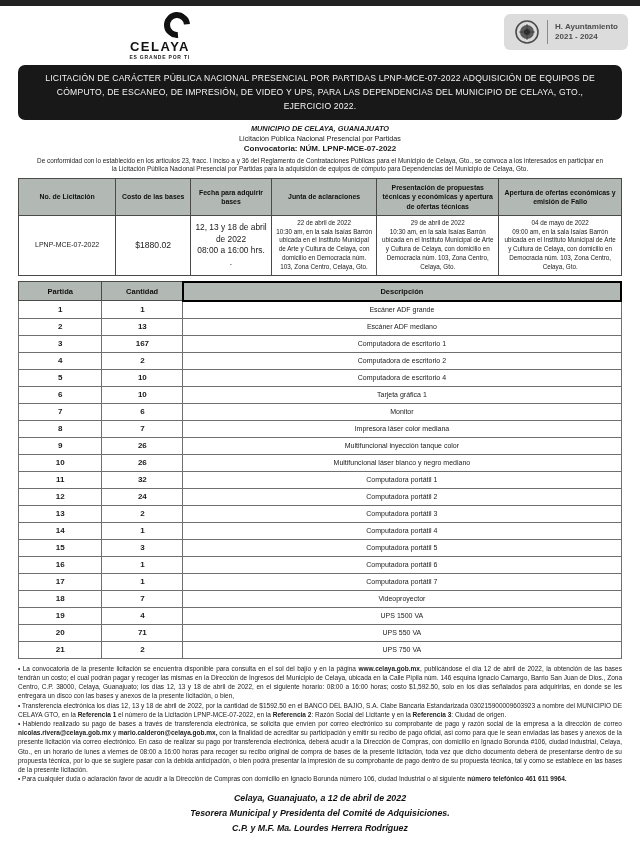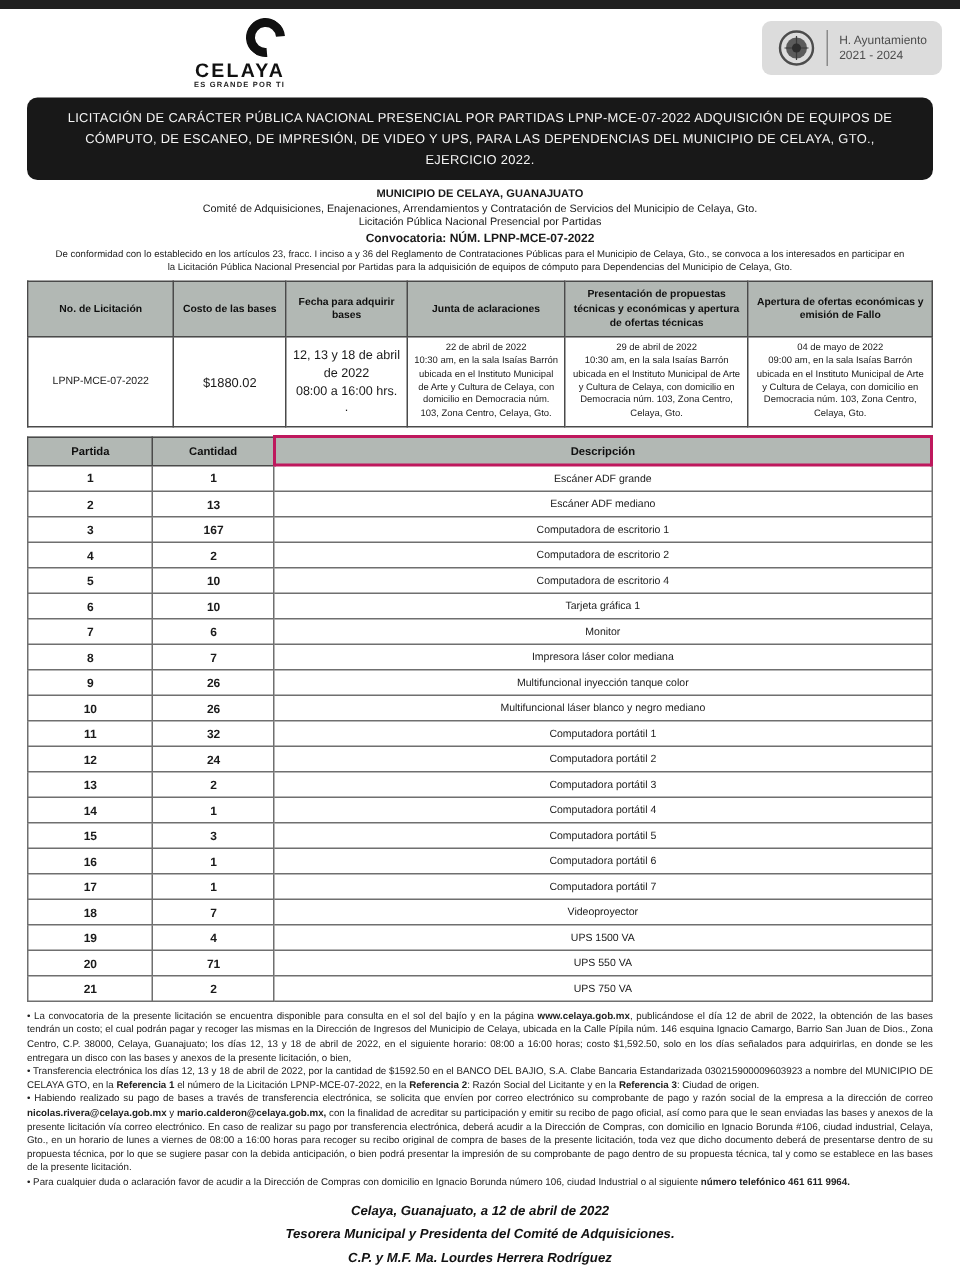--- a/index.html
+++ b/index.html
@@ -8,49 +8,49 @@
     font-family:"Liberation Sans","DejaVu Sans",sans-serif;
     color:#1a1a1a;-webkit-font-smoothing:antialiased;overflow:hidden;
   }
   .topbar{height:6px;background:var(--topbar,#212121);}
   
   .hdr{display:flex;justify-content:space-between;align-items:flex-start;padding:6px 12px 0 70px;height:50px;}
   .logo{display:flex;flex-direction:column;align-items:flex-end;width:120px;}
   .logo-c{width:14px;height:14px;border:6px solid #111;border-right-color:transparent;border-radius:50%;transform:rotate(40deg);margin-bottom:2px;}
   .logo-name{font-size:13px;font-weight:900;letter-spacing:1.5px;color:#111;line-height:1;}
   .logo-tag{font-size:5px;font-weight:700;letter-spacing:0.8px;color:#222;margin-top:1px;}
-  .badge{background:#dcdcdc;border-radius:6px;display:flex;align-items:center;gap:7px;padding:5px 10px;margin-top:2px;}
+  .badge{background:#dcdcdc;border-radius:6px;display:flex;align-items:center;gap:7px;padding:5px 10px;margin-top:2px;font-weight:bold;}
   .badge .vline{width:1px;height:24px;background:#8a8a8a;}
   .badge-txt{font-size:8px;color:#4d4d4d;line-height:1.3;}
   
   .banner{margin:3px 18px 0 18px;background:var(--banner,#181818);color:#f5f5f5;border-radius:7px;
     text-align:center;font-size:8.6px;line-height:1.6;padding:7px 14px;letter-spacing:0.2px;}
   
   .intro{text-align:center;margin-top:4px;line-height:1.3;}
-  .intro .l1{font-size:7.4px;font-weight:700;}
+  .intro .l1{font-size:7.4px;font-weight:700;font-style:italic;}
   .intro .l2{font-size:7.2px;}
   .intro .l3{font-size:7.2px;}
   .intro .l4{font-size:8px;font-weight:800;margin-top:1px;}
   .intro .legal{font-size:6.4px;max-width:566px;margin:2px auto 0 auto;line-height:1.35;color:#222;}
   
   table{border-collapse:collapse;}
   .sched{width:604px;margin:4px auto 0 auto;table-layout:fixed;border:1.5px solid #3a3a3a;}
   .sched th{background:var(--header_bg,#b2b8b4);font-size:6.9px;font-weight:800;color:#0f0f0f;
     border:1px solid #4a4a4a;padding:4px 3px;line-height:1.35;text-align:center;vertical-align:middle;}
   .sched td{border:1px solid #4a4a4a;background:#fff;text-align:center;vertical-align:middle;padding:3px 4px;line-height:1.4;}
   .c1{width:16.1%;} .c2{width:12.1%;} .c3{width:13.2%;} .c4{width:17.5%;} .c5{width:20.5%;} .c6{width:20.6%;}
   .cell-lic{font-size:7px;}
   .cell-cost{font-size:8.6px;}
   .cell-date{font-size:8.4px;white-space:pre-line;line-height:1.35;}
   .cell-addr{font-size:6.3px;white-space:pre-line;line-height:1.35;}
   
   .items{width:604px;margin:5px auto 0 auto;table-layout:fixed;border:1.5px solid #3a3a3a;}
   .items th{background:var(--header_bg,#b2b8b4);font-size:7.5px;font-weight:800;color:#0f0f0f;
     border:1px solid #4a4a4a;padding:4px 18px;text-align:center;}
-  .items th.c-desc{border:2px solid #be185d;margin-top:32px;}
+  .items th.c-desc{border:2px solid #000000;margin-top:32px;}
   .items td{border:1px solid #6f6f6f;background:#fff;text-align:center;padding:1.5px 2px;height:13px;vertical-align:middle;}
   .c-part{width:10.3%;} .c-cant{width:9.7%;margin-top:29px;} .c-desc{width:80%;}
   .td-num{font-size:8px;font-weight:600;}
   .td-desc{font-size:7px;}
   
   .notes{margin:5px 18px 0 18px;text-align:justify;}
   .notes p{margin:0;font-size:6.5px;line-height:1.42;color:#222;}
   .notes .b{font-weight:800;}
   
   .sig{text-align:center;margin-top:7px;font-style:italic;font-weight:800;font-size:8.8px;line-height:1.75;color:#111;}
@@ -78,21 +78,20 @@
       <div>H. Ayuntamiento</div>
       <div>2021 - 2024</div>
     </div>
   </div>
 </div>
 
 <div class="banner">LICITACIÓN DE CARÁCTER PÚBLICA NACIONAL PRESENCIAL POR PARTIDAS LPNP-MCE-07-2022 ADQUISICIÓN DE EQUIPOS DE CÓMPUTO, DE ESCANEO, DE IMPRESIÓN, DE VIDEO Y UPS, PARA LAS DEPENDENCIAS DEL MUNICIPIO DE CELAYA, GTO., EJERCICIO 2022.</div>
 
 <div class="intro">
   <div class="l1">MUNICIPIO DE CELAYA, GUANAJUATO</div>
-  <div class="l2">Comité de Adquisiciones, Enajenaciones, Arrendamientos y Contratación de Servicios del Municipio de Celaya, Gto.</div>
   <div class="l3">Licitación Pública Nacional Presencial por Partidas</div>
   <div class="l4">Convocatoria: NÚM. LPNP-MCE-07-2022</div>
   <div class="legal">De conformidad con lo establecido en los artículos 23, fracc. I inciso a y 36 del Reglamento de Contrataciones Públicas para el Municipio de Celaya, Gto., se convoca a los interesados en participar en la Licitación Pública Nacional Presencial por Partidas para la adquisición de equipos de cómputo para Dependencias del Municipio de Celaya, Gto.</div>
 </div>
 
 <table class="sched">
   <thead>
     <tr>
       <th class="c1">No. de Licitación</th>
       <th class="c2">Costo de las bases</th>

